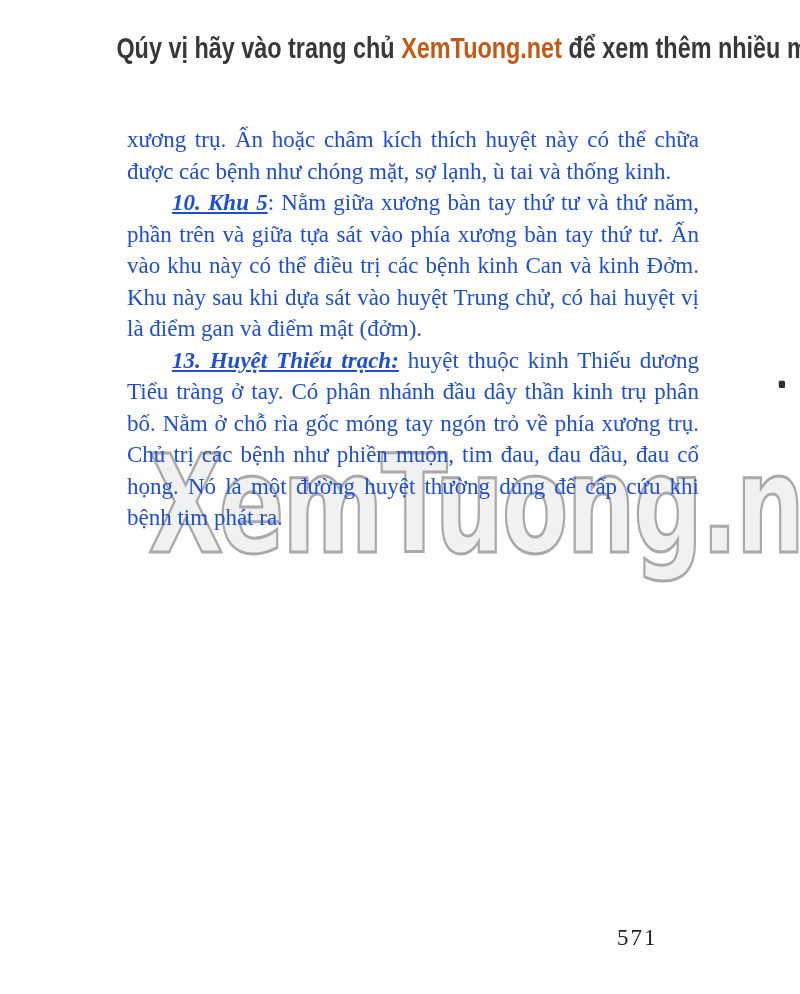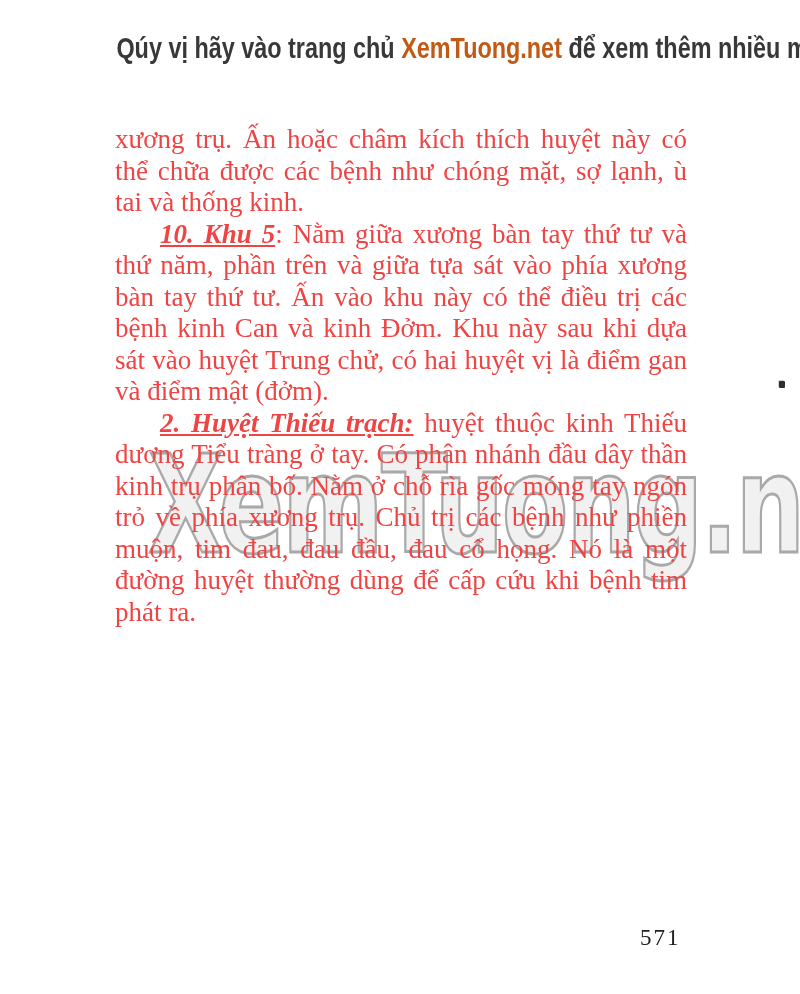--- a/index.html
+++ b/index.html
@@ -55,43 +55,42 @@
     line-height: 135px;
     letter-spacing: -3px;
     white-space: nowrap;
     color: #f1f1f1;
     -webkit-text-stroke: 3px #a9a9a9;
   }
 
   
   .content {
     position: absolute;
-    left: 115px;
+    left: 127px;
     top: 124px;
     width: 572px;
     z-index: 2;
-    font-size: 27px;
+    font-size: 23px;
     line-height: 31.5px;
     text-align: justify;
-    color: #ef4444;
+    color: #1d4ed8;
   }
   .content p { margin: 0; }
   .content p.indent { text-indent: 45px; }
   .lead { font-weight: bold; font-style: italic; text-decoration: underline; }
 
   
   .page-number {
     position: absolute;
     left: 617px;
     top: 925px;
     z-index: 2;
     font-size: 23px;
     letter-spacing: 2px;
     color: #222222;
-    margin-left: 23px;
   }
 
   
   .speck {
     position: absolute;
     left: 779px;
     top: 381px;
     width: 6px;
     height: 7px;
     background: #2e2e2e;
@@ -109,20 +108,20 @@
     <span class="banner-inner"><span>Qúy vị hãy vào trang chủ </span><span class="banner-brand">XemTuong.net</span><span> để xem thêm nhiều mục hay khác</span></span>
   </div>
 
   <div class="watermark-wrap">
     <span class="watermark">XemTuong.net</span>
   </div>
 
   <div class="content" id="content">
       <p class="para">xương trụ. Ấn hoặc châm kích thích huyệt này có thể chữa được các bệnh như chóng mặt, sợ lạnh, ù tai và thống kinh.</p>
       <p class="para indent"><span class="lead">10. Khu 5</span>: Nằm giữa xương bàn tay thứ tư và thứ năm, phần trên và giữa tựa sát vào phía xương bàn tay thứ tư. Ấn vào khu này có thể điều trị các bệnh kinh Can và kinh Đởm. Khu này sau khi dựa sát vào huyệt Trung chử, có hai huyệt vị là điểm gan và điểm mật (đởm).</p>
-      <p class="para indent"><span class="lead">2. Huyệt Thiếu trạch:</span> huyệt thuộc kinh Thiếu dương Tiểu tràng ở tay. Có phân nhánh đầu dây thần kinh trụ phân bố. Nằm ở chỗ rìa gốc móng tay ngón trỏ về phía xương trụ. Chủ trị các bệnh như phiền muộn, tim đau, đau đầu, đau cổ họng. Nó là một đường huyệt thường dùng để cấp cứu khi bệnh tim phát ra.</p>
+      <p class="para indent"><span class="lead">13. Huyệt Thiếu trạch:</span> huyệt thuộc kinh Thiếu dương Tiểu tràng ở tay. Có phân nhánh đầu dây thần kinh trụ phân bố. Nằm ở chỗ rìa gốc móng tay ngón trỏ về phía xương trụ. Chủ trị các bệnh như phiền muộn, tim đau, đau đầu, đau cổ họng. Nó là một đường huyệt thường dùng để cấp cứu khi bệnh tim phát ra.</p>
     </div>
 
   <div class="speck"></div>
 
   <div class="page-number">571</div>
 
 </div>
 
 </body></html>

